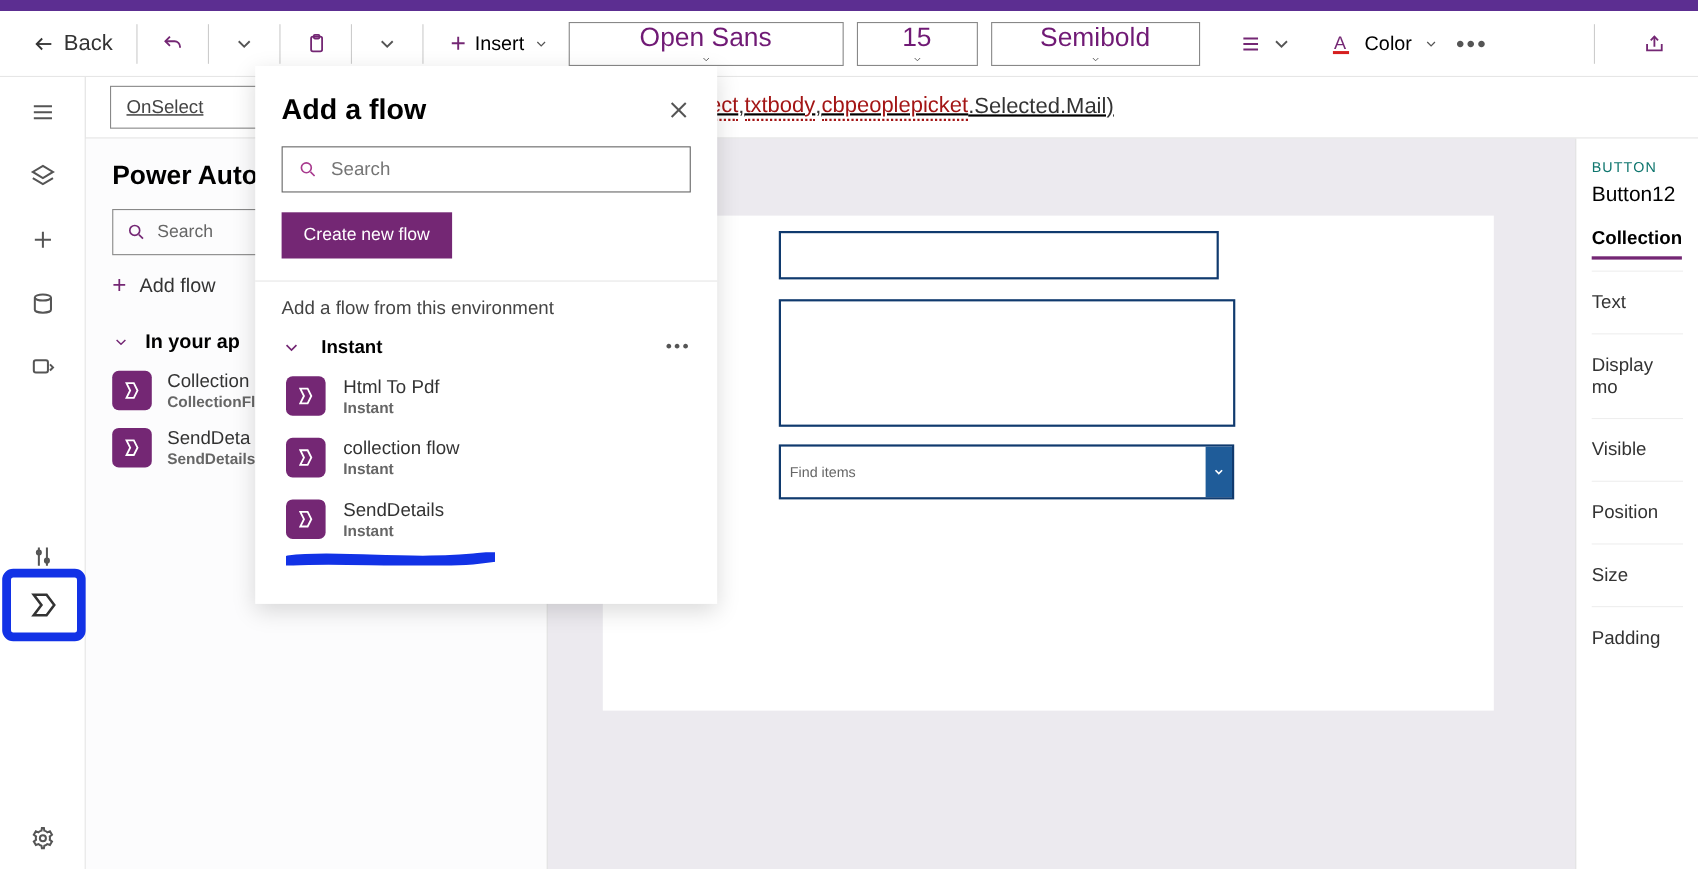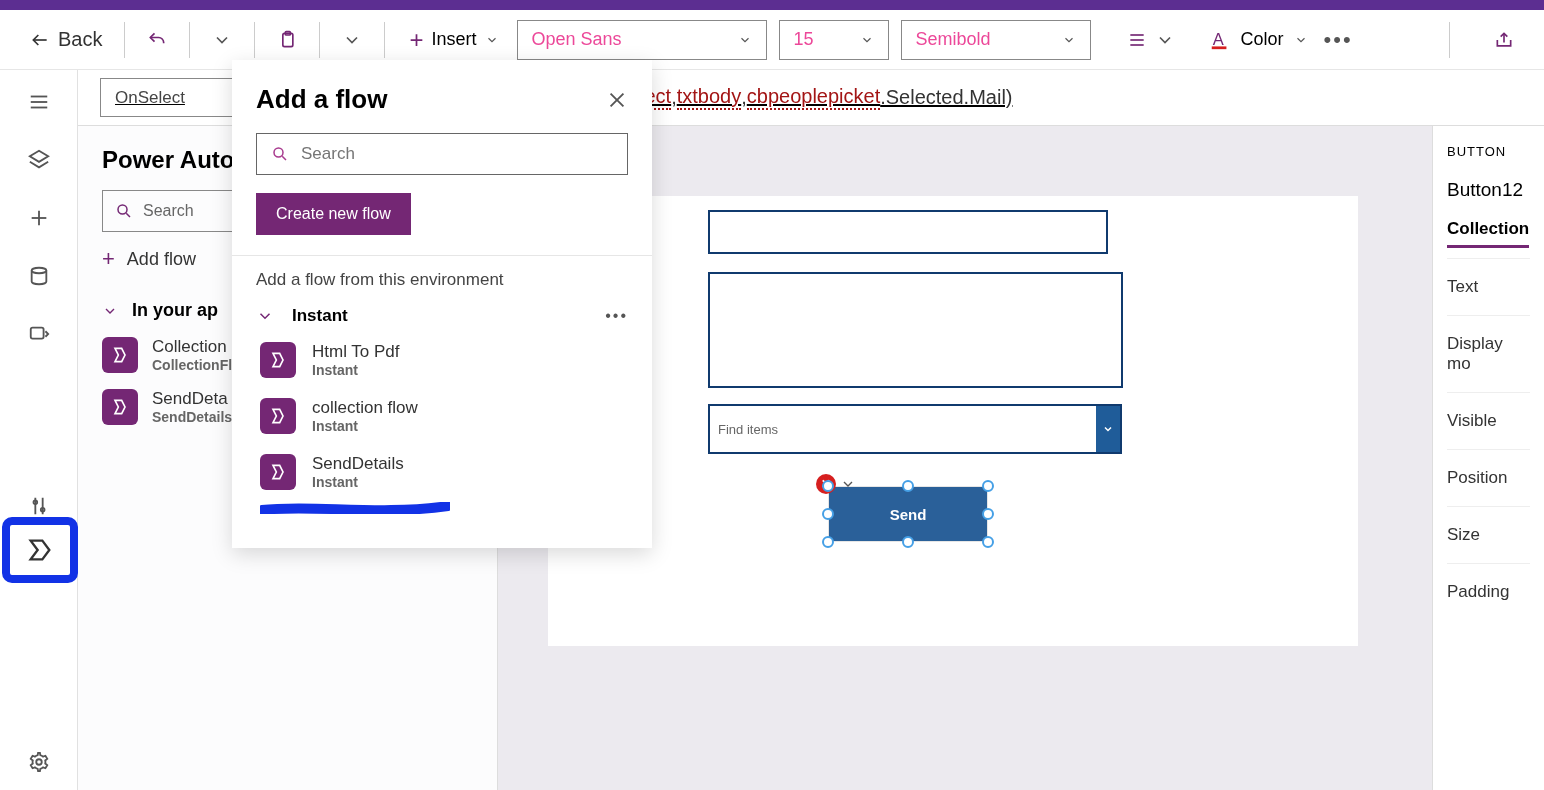--- a/index.html
+++ b/index.html
@@ -6,21 +6,21 @@
   html, body { width: 1544px; height: 790px; overflow: hidden; background:#fff; }
   .top-purple-bar { height: 10px; background:#5c2e91; width:100%; }
   .toolbar {
     height: 60px; display:flex; align-items:center; padding: 0 20px;
     border-bottom:1px solid #e6e6e6; gap:6px;
   }
   .tool-btn { display:flex; align-items:center; gap:8px; padding:6px 10px; color:#333; cursor:pointer; }
   .tool-btn svg { width:20px; height:20px; }
   .divider-v { width:1px; height:36px; background:#ccc; margin:0 6px; }
   .chev-down { width:14px; height:14px; }
-  .dropdown-box { border:1px solid #888; height:40px; display:flex; align-items:center; padding:0 14px; font-size:18px; color:#ec4899; justify-content:space-between; }
+  .dropdown-box { border:1px solid #888; height:40px; display:flex; align-items:center; padding:0 14px; font-size:24px; color:#701a75; justify-content:space-between;flex-direction:column; }
   .dropdown-box.font { width:250px; }
   .dropdown-box.size { width:110px; }
   .dropdown-box.weight { width:190px; }
   .purple { color:#742774; }
   .insert-btn { display:flex; align-items:center; gap:8px; font-size:18px; padding:0 12px; cursor:pointer; }
   .plus-icon { font-size:24px; color:#742774; font-weight:300; line-height:1; }
   .color-btn { display:flex; align-items:center; gap:10px; font-size:18px; cursor:pointer; }
   .more-dots { font-size:22px; letter-spacing:2px; color:#555; cursor:pointer; padding:0 10px; }
   .share-icon { color:#742774; margin-left:auto; }
 
@@ -61,21 +61,21 @@
   .cv-input { position:absolute; border:2px solid #103a6e; background:#fff; }
   .cv-combo { position:absolute; border:2px solid #103a6e; background:#fff; display:flex; align-items:center; }
   .cv-combo .ph { padding-left:8px; font-size:13px; color:#666; flex:1; }
   .cv-combo .dd { width:24px; background:#1f5c99; height:100%; display:flex; align-items:center; justify-content:center; }
   .selected-btn-wrap { position:absolute; left:280px; top:290px; }
   .handle { width:12px; height:12px; border:2px solid #46a0e6; background:#fff; border-radius:50%; position:absolute; }
   .sel-btn { width:160px; height:56px; background:#2a6099; color:#fff; display:flex; align-items:center; justify-content:center; font-weight:700; font-size:15px; border:1px solid #e6e6e6; }
   .err-badge { position:absolute; top:-12px; left:-12px; width:20px; height:20px; border-radius:50%; background:#d61f1f; color:#fff; display:flex; align-items:center; justify-content:center; font-size:12px; font-weight:bold; }
 
   .right-panel { width:112px; border-left:1px solid #ddd; background:#fff; padding:18px 14px; overflow:hidden; }
-  .right-panel .cap { font-size:13px; letter-spacing:1px; color:#000000; margin-bottom:20px; }
+  .right-panel .cap { font-size:13px; letter-spacing:1px; color:#0f766e; margin-bottom:8px; }
   .right-panel .name { font-size:19px; margin-bottom:18px; }
   .rp-tab { font-size:17px; font-weight:600; padding-bottom:6px; border-bottom:3px solid #742774; display:inline-block; margin-bottom:10px; }
   .rp-row { font-size:17px; color:#333; padding:18px 0; border-top:1px solid #eee; }
 
   
   .popup {
     position:absolute; left:232px; top:60px; width:420px; background:#fff;
     box-shadow:0 6px 20px rgba(0,0,0,0.15); z-index:50; padding:24px 24px 30px 24px;
   }
   .popup-header { display:flex; justify-content:space-between; align-items:center; margin-bottom:18px; }
@@ -324,37 +324,20 @@
           <div class="cv-input" style="left:160px; top:76px; width:415px; height:116px;"></div>
           <div class="cv-combo" style="left:160px; top:208px; width:414px; height:50px;">
             <div class="ph">Find items</div>
             <div class="dd">
                 <svg width="12" height="12" viewBox="0 0 24 24" fill="none" stroke="#fff" stroke-width="3">
                   <polyline points="6 9 12 15 18 9"></polyline>
                 </svg>
               </div>
           </div>
 
-          <div class="selected-btn-wrap">
-            <div class="err-badge">✕</div>
-            <svg width="16" height="16" viewBox="0 0 24 24" fill="none" stroke="#555" stroke-width="2" style="position:absolute;top:-10px;left:12px">
-                <polyline points="6 9 12 15 18 9"></polyline>
-              </svg>
-            <div class="sel-btn">
-                <span>Send</span>
-              </div>
-            <div class="handle" style="top:-6px;left:-6px"></div>
-            <div class="handle" style="top:-6px;left:74px"></div>
-            <div class="handle" style="top:-6px;left:154px"></div>
-            <div class="handle" style="top:22px;left:-6px"></div>
-            <div class="handle" style="top:22px;left:154px"></div>
-            <div class="handle" style="top:50px;left:-6px"></div>
-            <div class="handle" style="top:50px;left:74px"></div>
-            <div class="handle" style="top:50px;left:154px"></div>
-          </div>
         </div>
       </div>
 
       <div class="right-panel">
         <div class="cap">BUTTON</div>
         <div class="name">Button12</div>
         <div class="rp-tab">Collection</div>
         <div class="rp-row">Text</div>
         <div class="rp-row">Display mo</div>
         <div class="rp-row">Visible</div>

